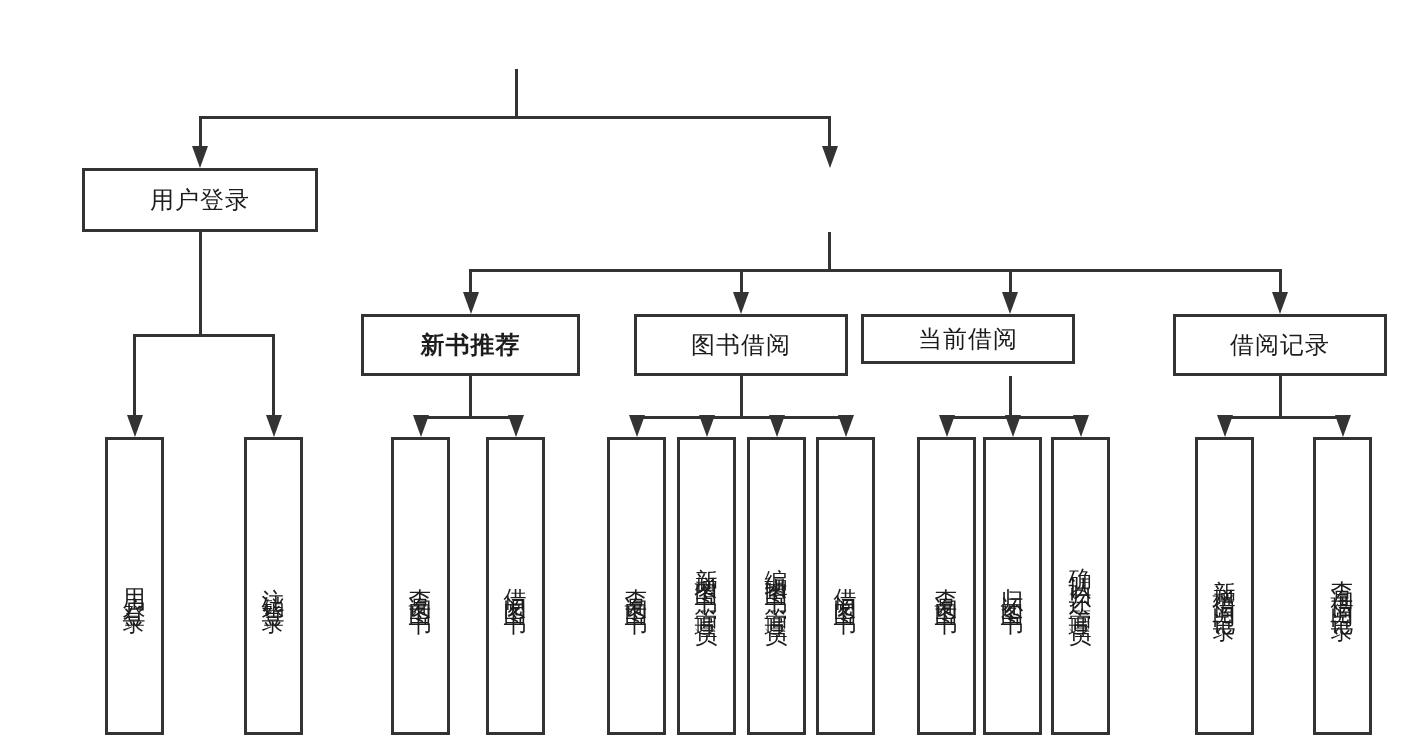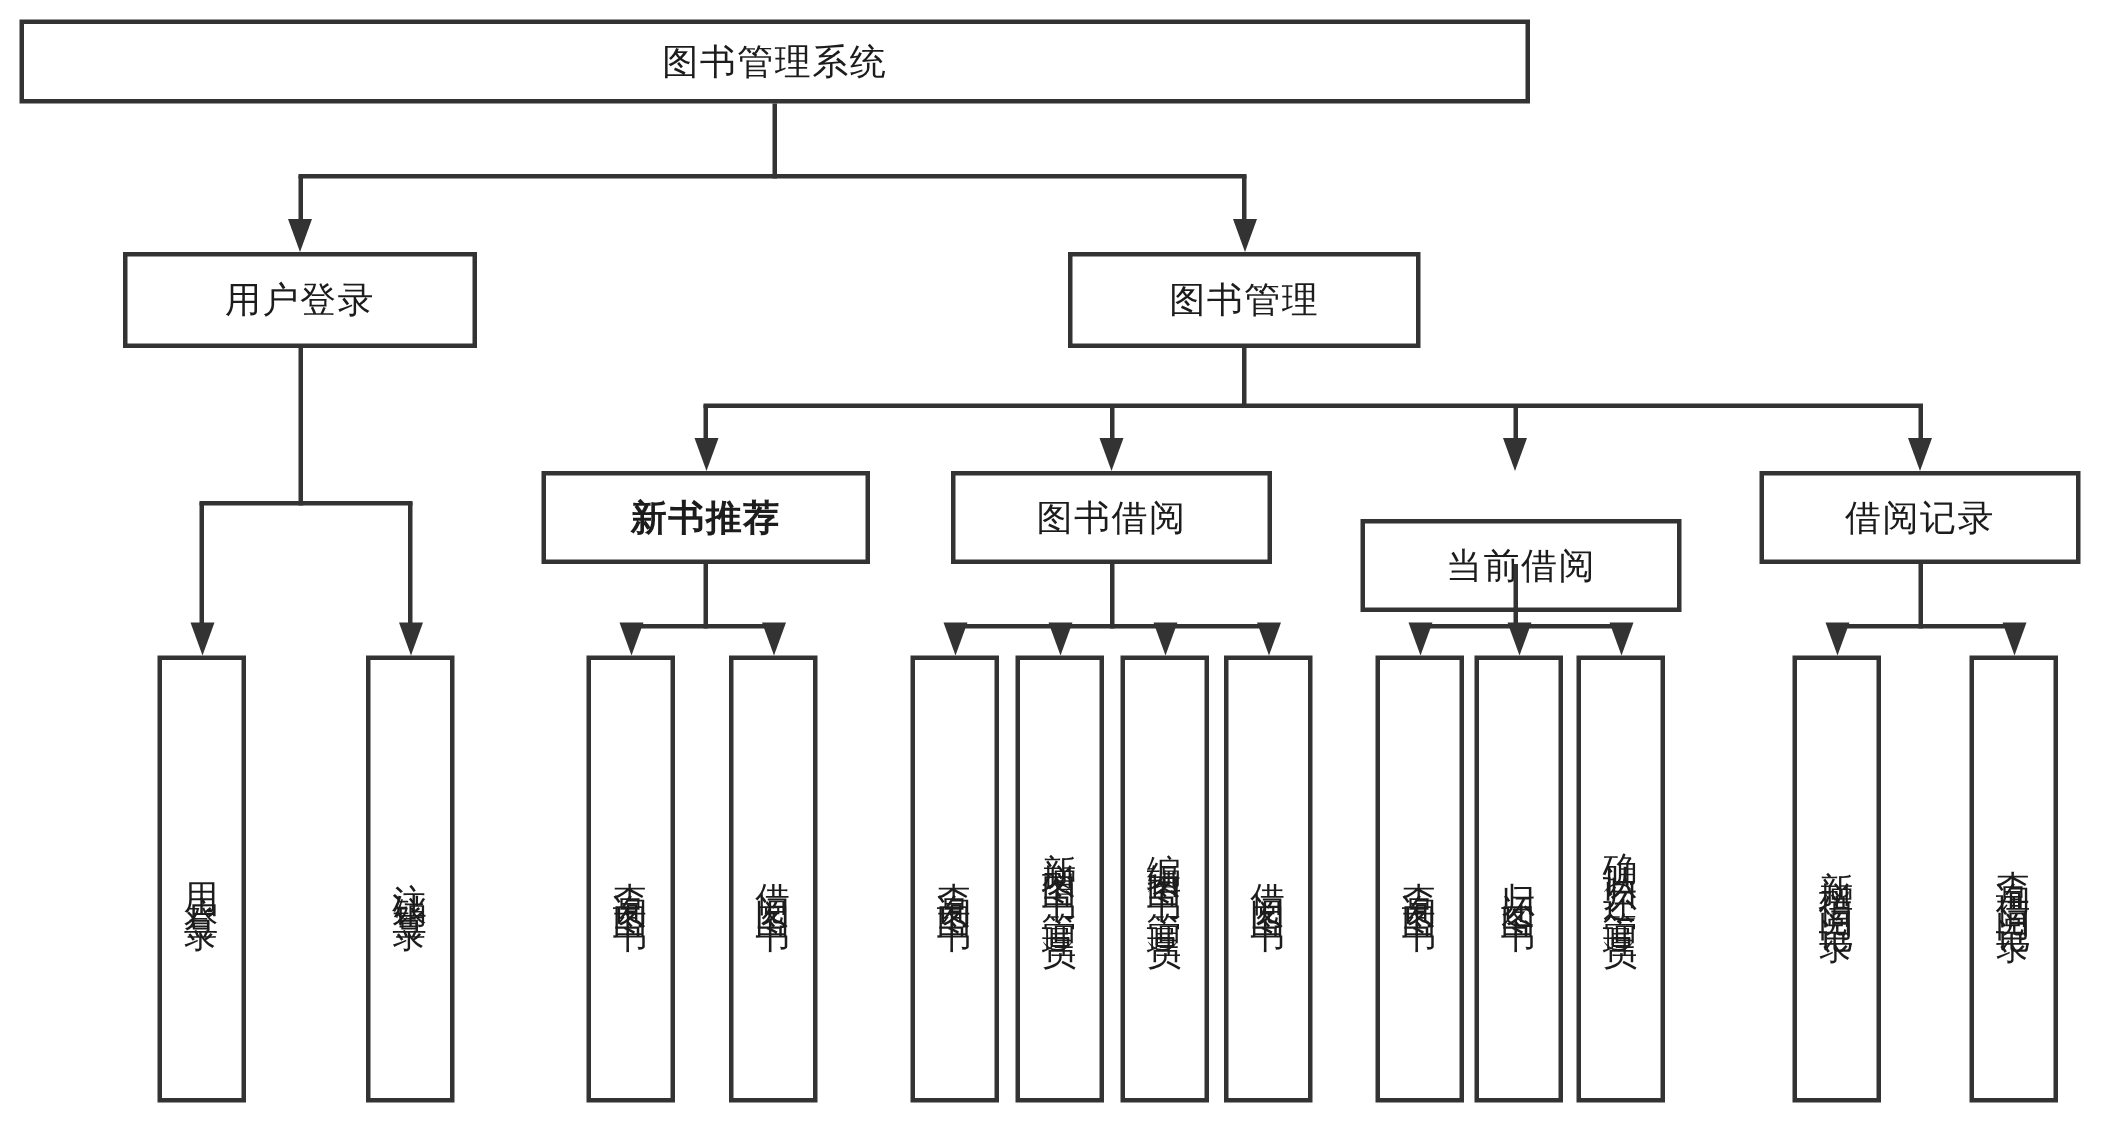--- a/index.html
+++ b/index.html
@@ -28,38 +28,32 @@
   .watermark{
     position:absolute;top:714px;right:8px;font-size:19px;color:#b9b9b9;
     letter-spacing:0.5px;z-index:5;
   }
 </style>
 </head>
 <body>
 
 <div class="stage">
 
-  <div class="box hnode" style="left:13px;top:13px;width:1007px;height:56px;">
-    <span>图书管理系统</span>
-  </div>
 
   <div class="box hnode" style="left:82px;top:168px;width:236px;height:64px;">
     <span>用户登录</span>
-  </div>
-  <div class="box hnode" style="left:712px;top:168px;width:235px;height:64px;">
-    <span>图书管理</span>
   </div>
 
   <div class="box hnode" style="left:361px;top:314px;width:219px;height:62px;font-weight:bold;">
     <span>新书推荐</span>
   </div>
   <div class="box hnode" style="left:634px;top:314px;width:214px;height:62px;">
     <span>图书借阅</span>
   </div>
-  <div class="box hnode" style="left:907px;top:314px;width:214px;height:62px;margin-top:32px;">
+  <div class="box hnode" style="left:861px;top:314px;width:214px;height:50px;">
     <span>当前借阅</span>
   </div>
   <div class="box hnode" style="left:1173px;top:314px;width:214px;height:62px;">
     <span>借阅记录</span>
   </div>
 
   <div class="box leaf" style="left:105px;">
     <span class="vtext">用户登录</span>
   </div>
   <div class="box leaf" style="left:244px;">

